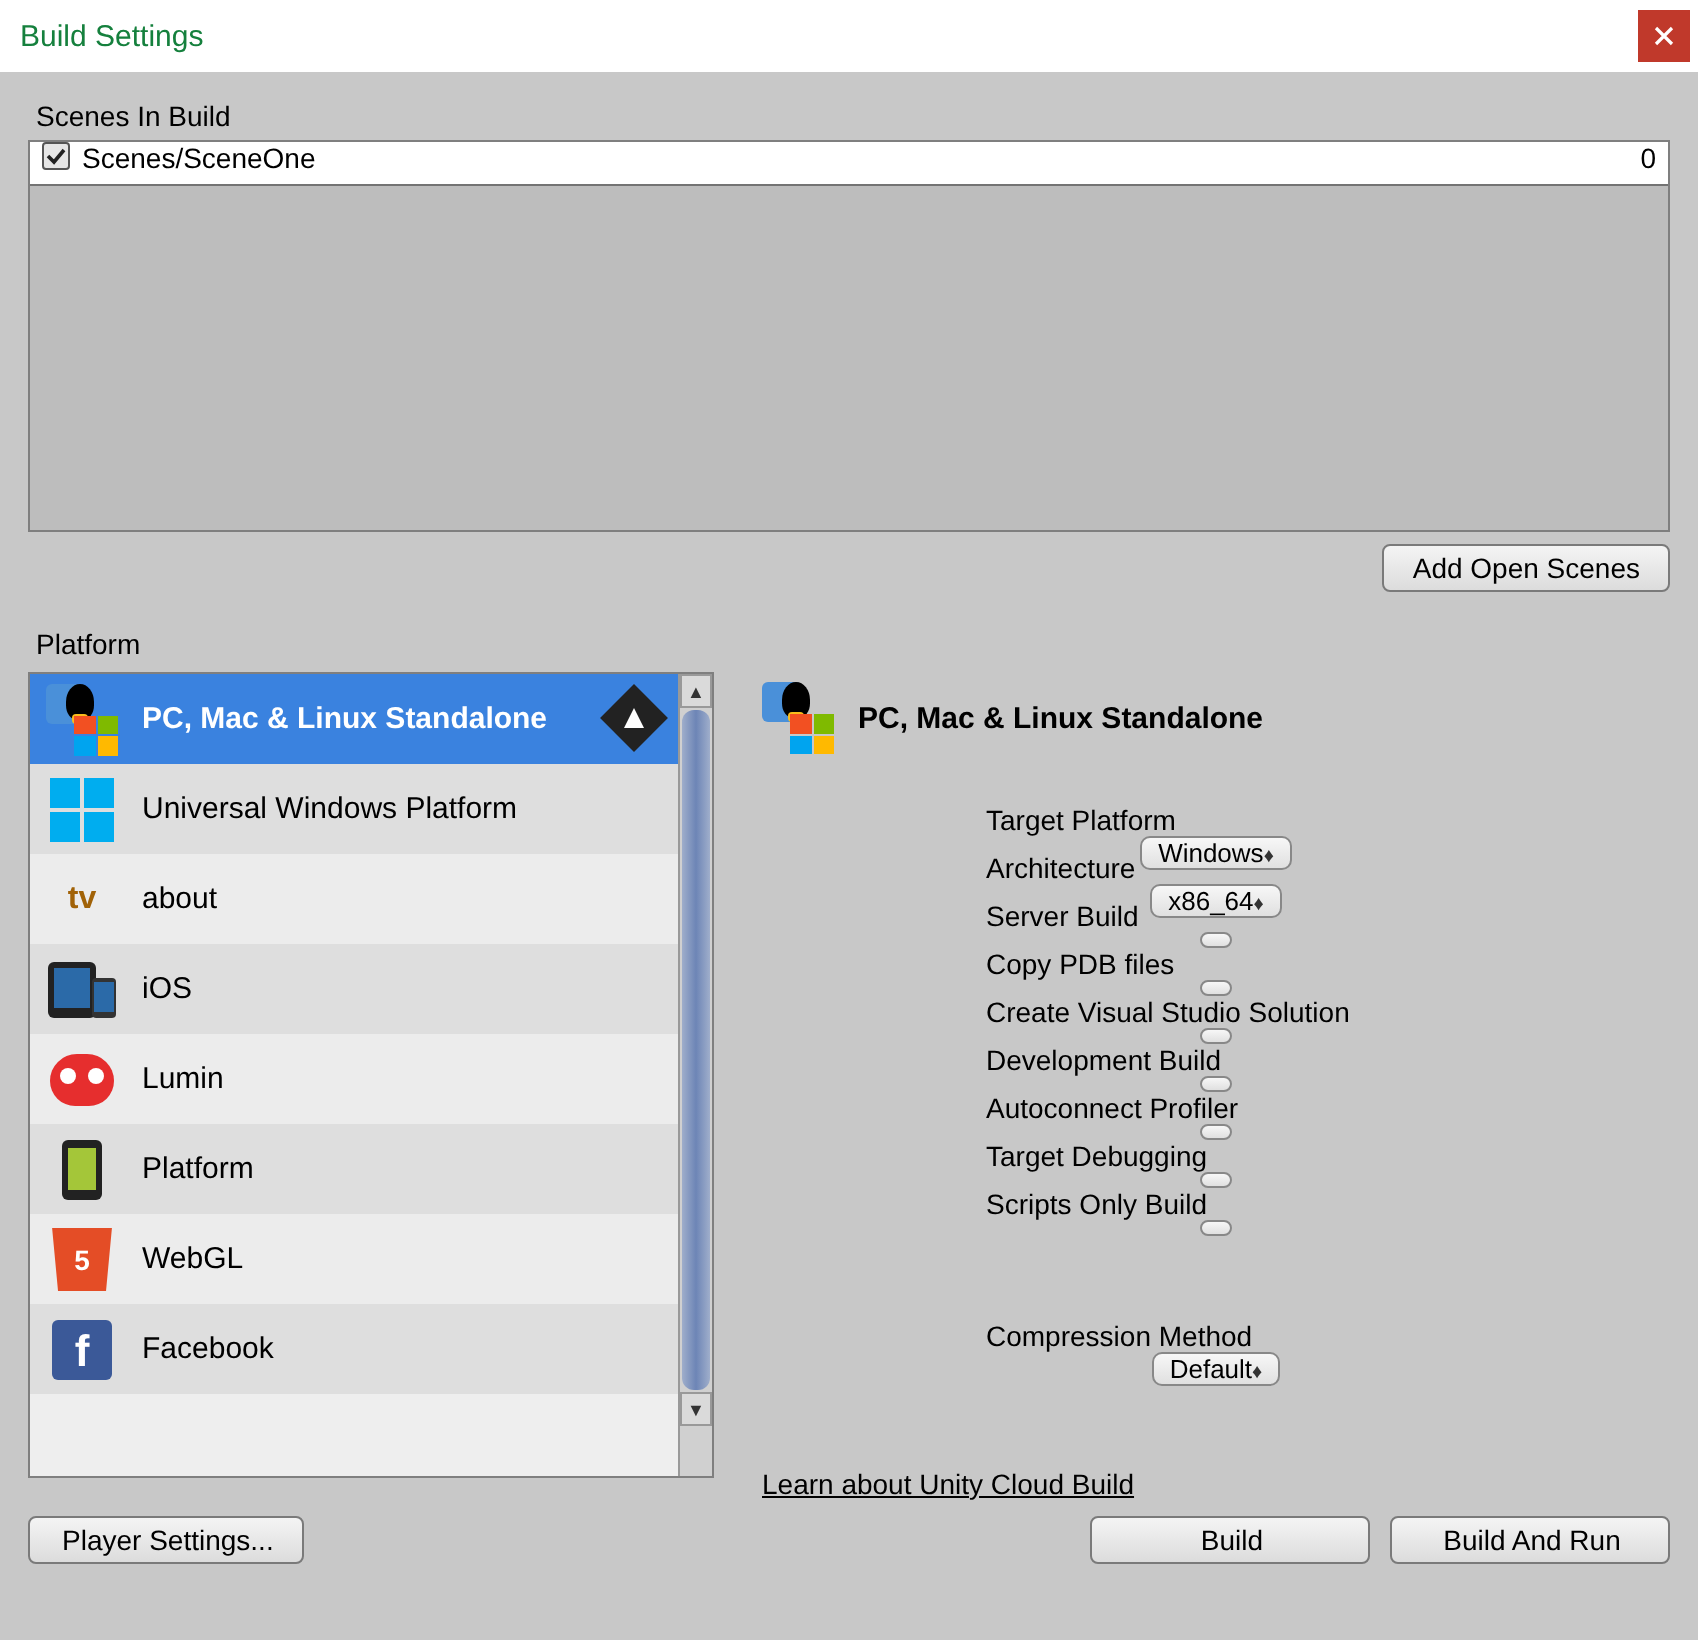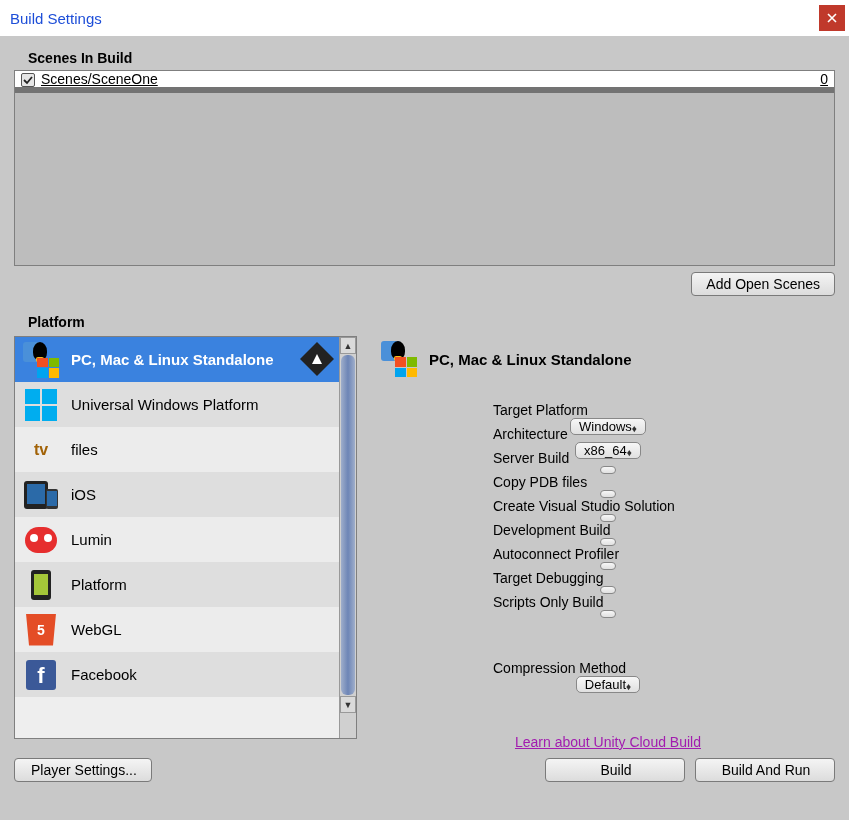--- a/index.html
+++ b/index.html
@@ -15,59 +15,58 @@
 .titlebar {
   height: 36px;
   display: flex;
   align-items: center;
   justify-content: space-between;
   padding: 0 0 0 10px;
   background: #fff;
 }
 .titlebar .title {
   font-size: 15px;
-  color: #1d4ed8;
+  color: #15803d;
 }
 .close-btn {
   width: 26px;
   height: 26px;
   background: #c0392b;
   color: #fff;
   display: flex;
   align-items: center;
   justify-content: center;
   font-size: 13px;
   cursor: pointer;
   margin-right: 4px;
 }
 .client {
   background: #c8c8c8;
   height: 784px;
   padding: 8px 14px 12px 14px;
 }
 .section-title {
-  font-weight: bold;
+  font-weight: normal;
   font-size: 14px;
-  margin: 6px 0 4px 14px;
+  margin: 6px 0 4px 4px;
 }
 .scenes-box {
   background: #bdbdbd;
   border: 1px solid #7f7f7f;
   height: 196px;
   overflow: hidden;
 }
 .scene-row {
   display: flex;
-  align-items: flex-end;
+  align-items: flex-start;
   background: #fff;
-  border-bottom: 6px solid #737373;
+  border-bottom: 1px solid #737373;
   height: 22px;
   padding: 0 6px;
   font-size: 14px;
-  text-decoration: underline;
 }
 .scene-row .chk {
   width: 14px;
   height: 14px;
   border: 1px solid #555;
   border-radius: 2px;
   margin-right: 6px;
   display: flex;
   align-items: center;
   justify-content: center;
@@ -201,23 +200,23 @@
 .chkbox {
   width: 16px;
   height: 16px;
   background: linear-gradient(#f7f7f7,#e0e0e0);
   border: 1px solid #888;
   border-radius: 4px;
   cursor: pointer;
 }
 .details-gap { height: 42px; }
 .learn-link {
-  text-align: center;
+  text-align: left;
   margin-top: 50px;
-  color: #a21caf;
+  color: #000000;
   text-decoration: underline;
   font-size: 14px;
   cursor: pointer;
 }
 .bottom-row {
   display: flex;
   align-items: center;
   margin-top: 8px;
   gap: 10px;
 }
@@ -335,21 +334,21 @@
                 <div></div>
                 <div></div>
               </span>
             </span>
           <span>Universal Windows Platform</span>
         </div>
         <div class="plat-item">
           <span class="plat-icon">
               <span class="icon-tvos"><span class="apple"></span>tv</span>
             </span>
-          <span>files</span>
+          <span>about</span>
         </div>
         <div class="plat-item">
           <span class="plat-icon">
               <span class="icon-ios">
                 <span class="tablet"></span>
                 <span class="phone"></span>
               </span>
             </span>
           <span>iOS</span>
         </div>

